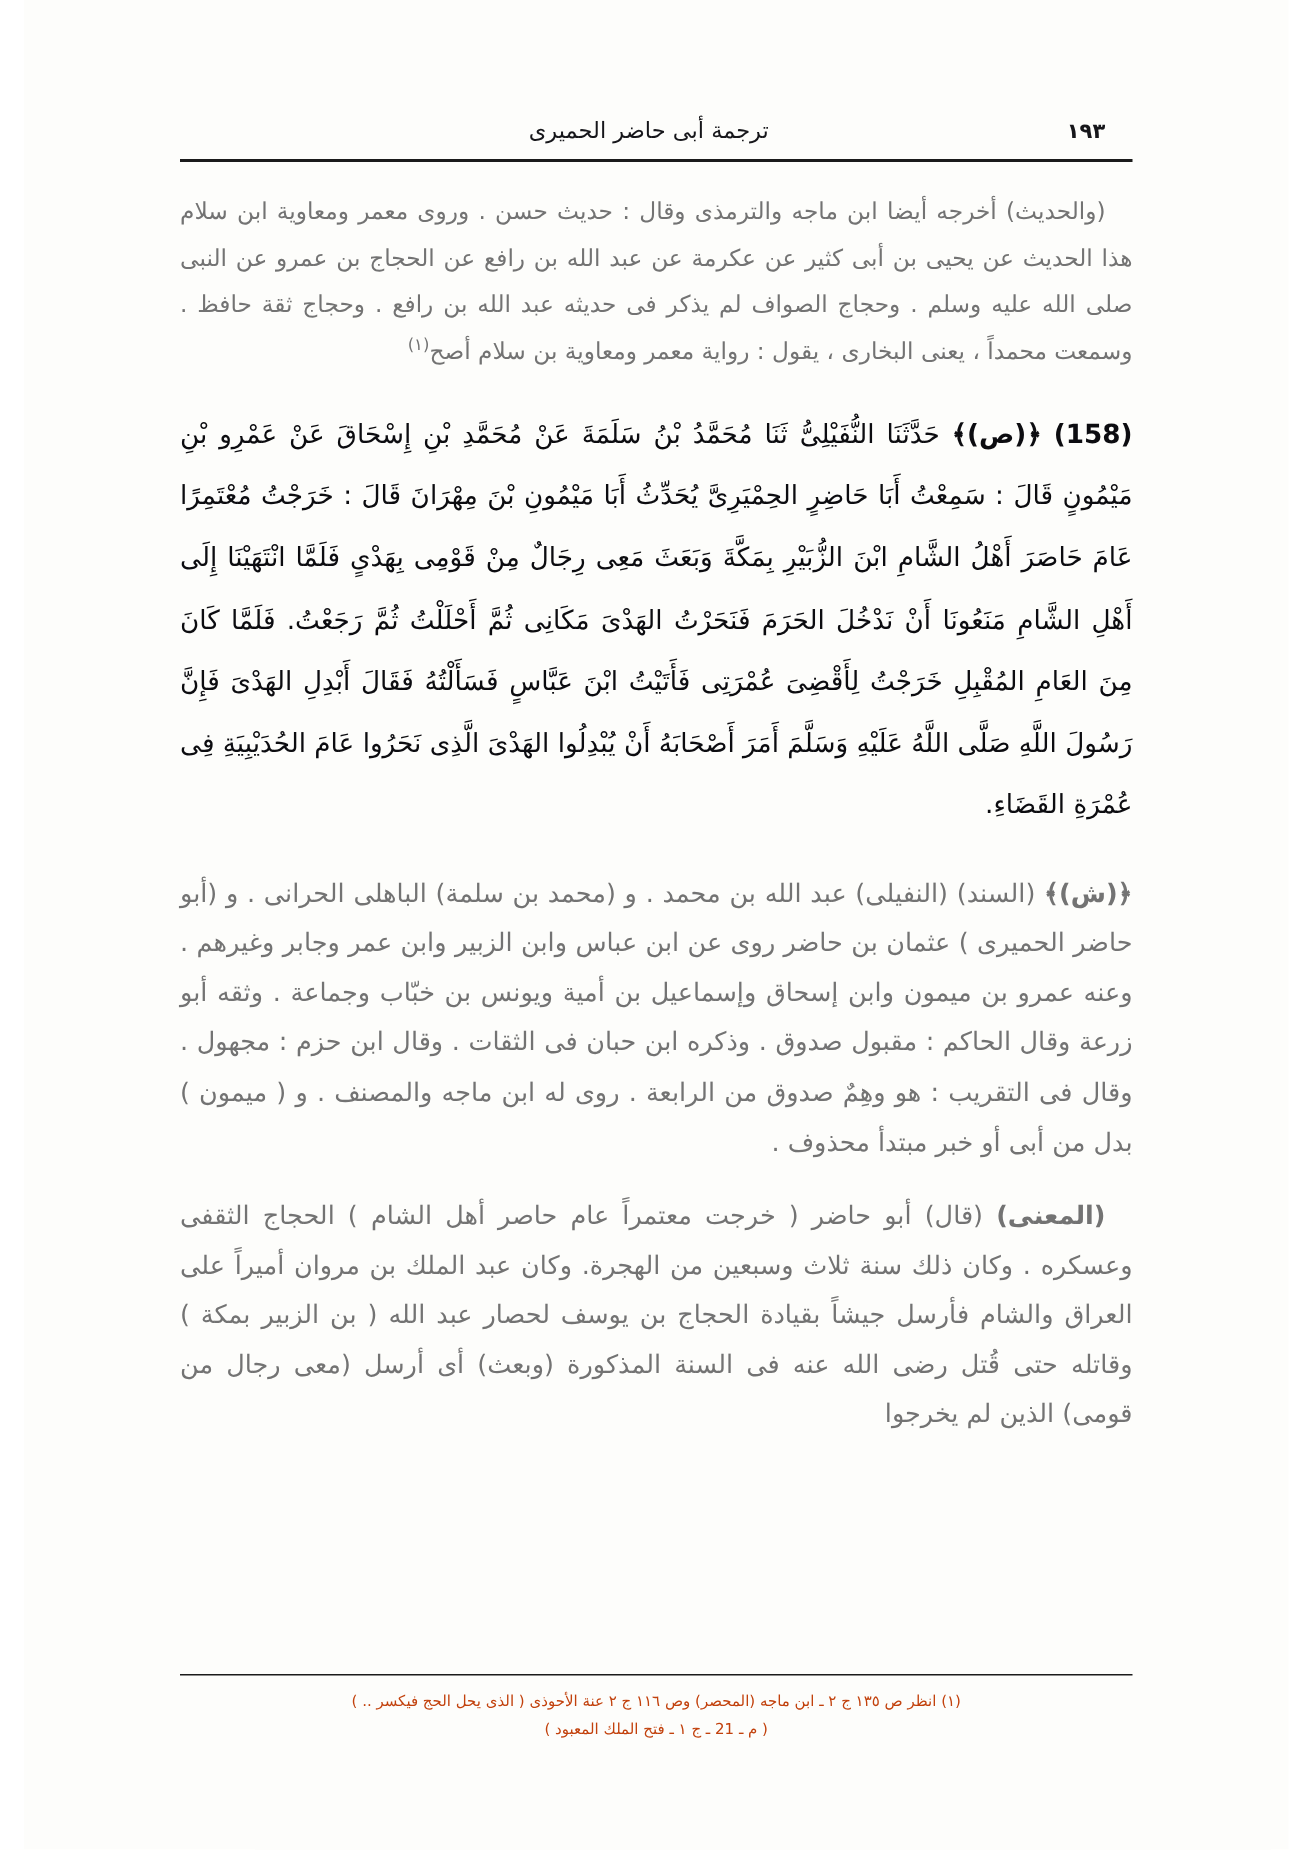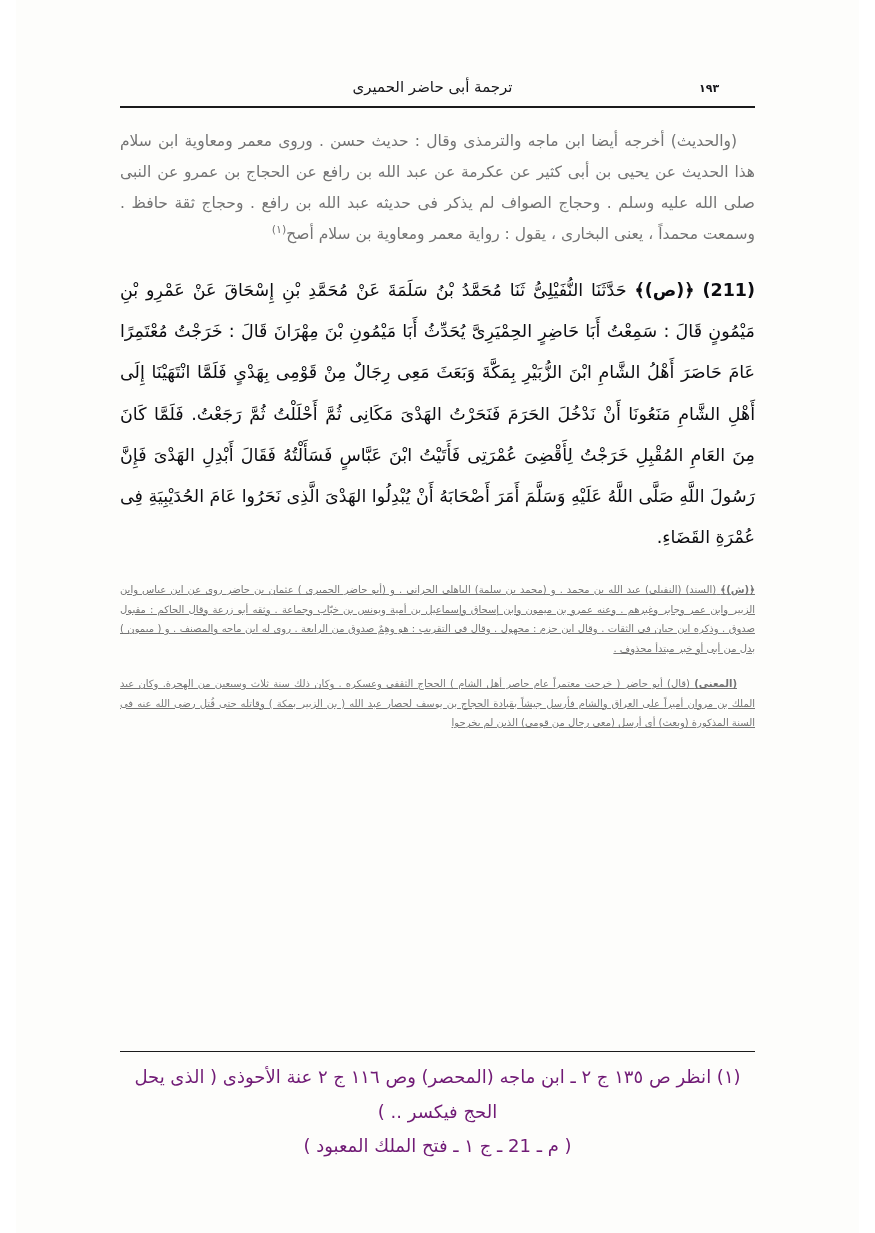--- a/index.html
+++ b/index.html
@@ -35,25 +35,25 @@
   }
   .header-title {
     font-size: 15px;
     color: #16161a;
     letter-spacing: 0.5px;
     flex: 1;
     text-align: center;
     margin-right: -40px;
   }
   .page-number {
-    font-size: 11px;
+    font-size: 14px;
     color: #16161a;
     font-weight: bold;
     min-width: 50px;
-    text-align: left;
+    text-align: center;
     direction: rtl;
   }
   .rule {
     border-top: 2px solid #1b1b1b;
     margin: 2px 0 18px 0;
   }
   .footer-rule {
     border-top: 1px solid #1b1b1b;
     margin: 10px 0 8px 0;
   }
@@ -88,36 +88,35 @@
     font-weight: bold;
   }
   .sup {
     font-size: 11px;
     vertical-align: super;
   }
   .section-label {
     font-weight: bold;
   }
   .small-para {
-    font-size: 10px;
+    font-size: 17px;
     line-height: 1.95;
-    text-decoration: underline;
   }
   
   .footnotes {
     position: absolute;
     bottom: 30px;
     left: 0;
     right: 0;
     direction: rtl;
   }
   .footnote {
-    font-size: 18px;
+    font-size: 10px;
     line-height: 1.9;
-    color: #701a75;
+    color: #c2410c;
     text-align: center;
     direction: rtl;
   }
   .footnote.second {
     text-align: center;
   }
 </style>
 </head>
 <body>
 
@@ -126,21 +125,21 @@
 
     <div class="header">
       <div class="header-title">ترجمة أبى حاضر الحميرى</div>
       <div class="page-number">١٩٣</div>
     </div>
     <div class="rule"></div>
 
     <p class="para indent"><span>(والحديث) أخرجه أيضا ابن ماجه والترمذى وقال : حديث حسن . وروى معمر ومعاوية ابن سلام هذا الحديث عن يحيى بن أبى كثير عن عكرمة عن عبد الله بن رافع عن الحجاج بن عمرو عن النبى صلى الله عليه وسلم . وحجاج الصواف لم يذكر فى حديثه عبد الله بن رافع . وحجاج ثقة حافظ . وسمعت محمداً ، يعنى البخارى ، يقول : رواية معمر ومعاوية بن سلام أصح</span><span class="sup">(١)</span></p>
 
     <div class="hadith-block">
-      <span class="lead">(211)</span>
+      <span class="lead">(158)</span>
       <span class="brace">﴿</span><span class="lead">(ص)</span><span class="brace">﴾</span>
       <span>حَدَّثَنَا النُّفَيْلِىُّ ثَنَا مُحَمَّدُ بْنُ سَلَمَةَ عَنْ مُحَمَّدِ بْنِ إِسْحَاقَ عَنْ عَمْرِو بْنِ مَيْمُونٍ قَالَ : سَمِعْتُ أَبَا حَاضِرٍ الحِمْيَرِىَّ يُحَدِّثُ أَبَا مَيْمُونِ بْنَ مِهْرَانَ قَالَ : خَرَجْتُ مُعْتَمِرًا عَامَ حَاصَرَ أَهْلُ الشَّامِ ابْنَ الزُّبَيْرِ بِمَكَّةَ وَبَعَثَ مَعِى رِجَالٌ مِنْ قَوْمِى بِهَدْىٍ فَلَمَّا انْتَهَيْنَا إِلَى أَهْلِ الشَّامِ مَنَعُونَا أَنْ نَدْخُلَ الحَرَمَ فَنَحَرْتُ الهَدْىَ مَكَانِى ثُمَّ أَحْلَلْتُ ثُمَّ رَجَعْتُ. فَلَمَّا كَانَ مِنَ العَامِ المُقْبِلِ خَرَجْتُ لِأَقْضِىَ عُمْرَتِى فَأَتَيْتُ ابْنَ عَبَّاسٍ فَسَأَلْتُهُ فَقَالَ أَبْدِلِ الهَدْىَ فَإِنَّ رَسُولَ اللَّهِ صَلَّى اللَّهُ عَلَيْهِ وَسَلَّمَ أَمَرَ أَصْحَابَهُ أَنْ يُبْدِلُوا الهَدْىَ الَّذِى نَحَرُوا عَامَ الحُدَيْبِيَةِ فِى عُمْرَةِ القَضَاءِ.</span>
     </div>
 
     <p class="para small-para"><span class="brace">﴿</span><span class="section-label">(ش)</span><span class="brace">﴾</span> <span>(السند) (النفيلى) عبد الله بن محمد . و (محمد بن سلمة) الباهلى الحرانى . و (أبو حاضر الحميرى ) عثمان بن حاضر روى عن ابن عباس وابن الزبير وابن عمر وجابر وغيرهم . وعنه عمرو بن ميمون وابن إسحاق وإسماعيل بن أمية ويونس بن خبّاب وجماعة . وثقه أبو زرعة وقال الحاكم : مقبول صدوق . وذكره ابن حبان فى الثقات . وقال ابن حزم : مجهول . وقال فى التقريب : هو وهِمٌ صدوق من الرابعة . روى له ابن ماجه والمصنف . و ( ميمون ) بدل من أبى أو خبر مبتدأ محذوف .</span></p>
 
     <p class="para small-para indent"><span class="section-label">(المعنى)</span> <span>(قال) أبو حاضر ( خرجت معتمراً عام حاصر أهل الشام ) الحجاج الثقفى وعسكره . وكان ذلك سنة ثلاث وسبعين من الهجرة. وكان عبد الملك بن مروان أميراً على العراق والشام فأرسل جيشاً بقيادة الحجاج بن يوسف لحصار عبد الله ( بن الزبير بمكة ) وقاتله حتى قُتل رضى الله عنه فى السنة المذكورة (وبعث) أى أرسل (معى رجال من قومى) الذين لم يخرجوا</span></p>
 
     <div class="footnotes">
       <div class="footer-rule"></div>

